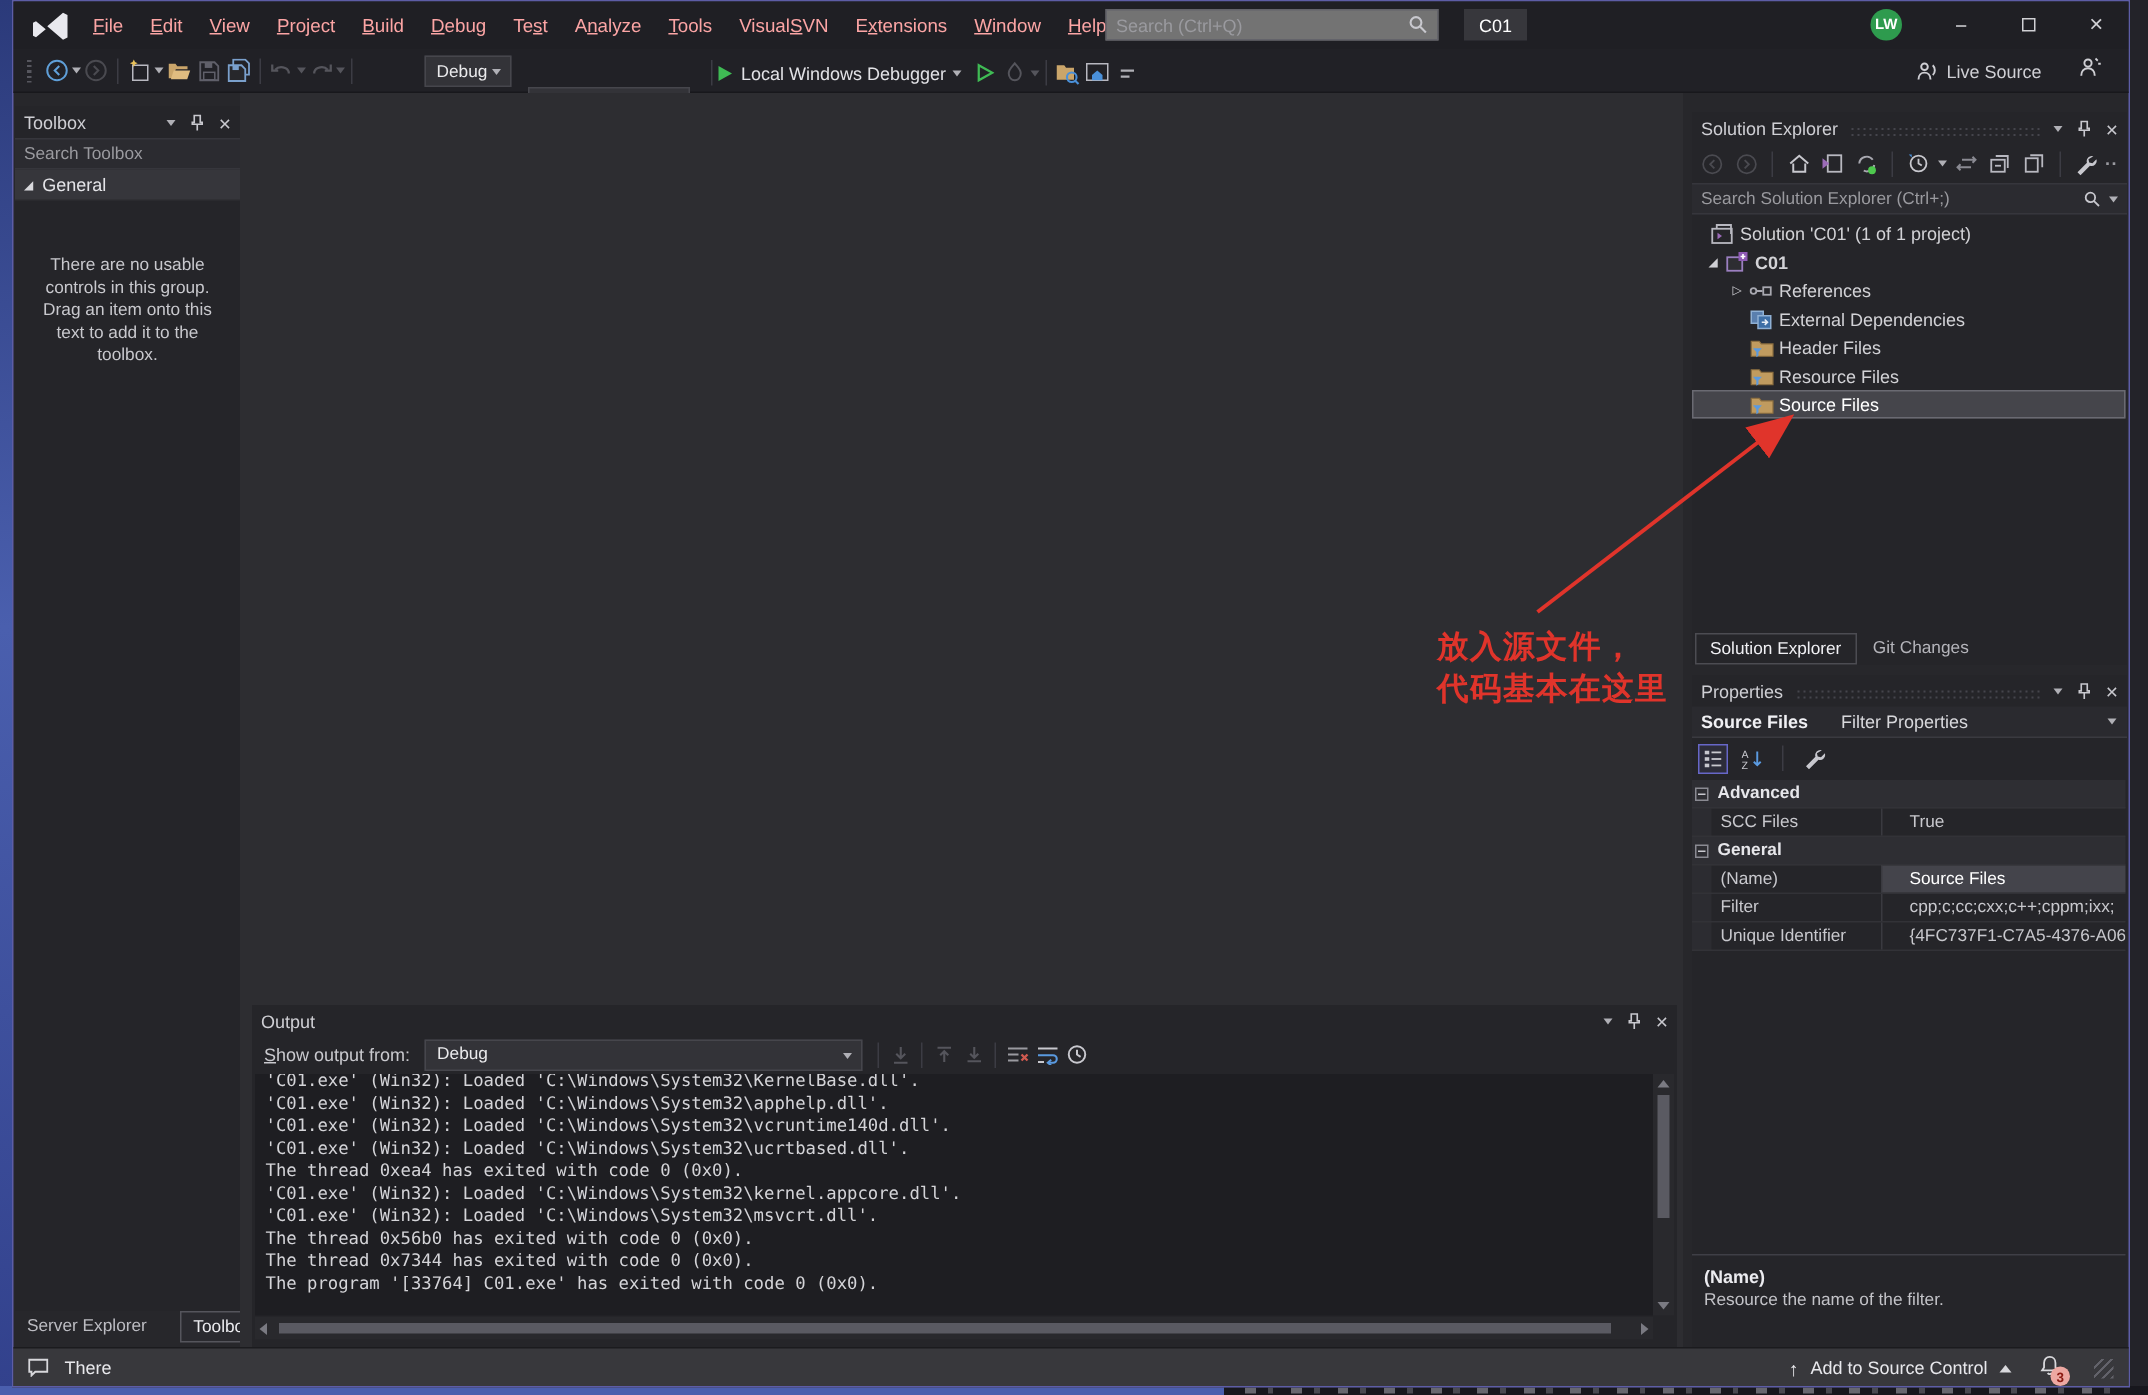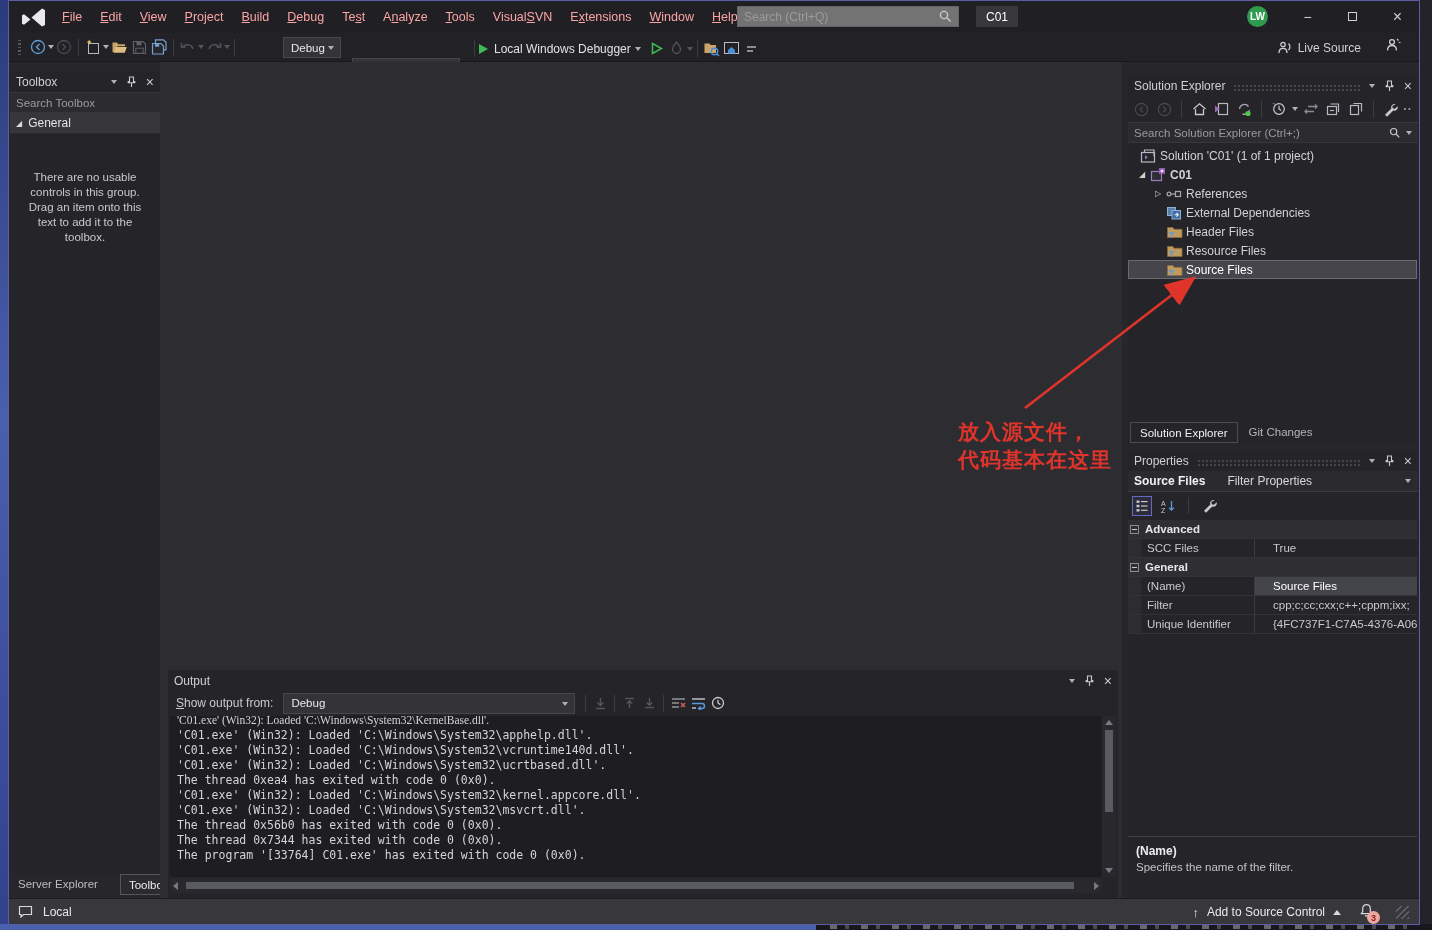--- a/index.html
+++ b/index.html
@@ -64,21 +64,21 @@
   .wtab.active { border:1px solid #55555c; background:#2a2a2f; color:#ececf0; }
 
   
   .center-well { left:160px; top:62px; width:962px; height:837px; background:#2d2d31; }
 
   
   .output { left:168px; top:670px; width:950px; height:228px; background:#252529; }
   .out-controls { height:24px; display:flex; align-items:center; padding:0 8px; }
   .console { position:absolute; left:2px; top:46px; width:932px; height:161px; background:#1e1e22; overflow:hidden;
              font-family:"DejaVu Sans Mono", monospace; font-size:11.5px; line-height:15px; color:#d4d4d8; padding-left:7px; white-space:pre; }
-  .console .line:first-child { margin-top:-3px;font-family:Liberation Serif, serif; }
+  .console .line:first-child { margin-top:-3px; }
   .vscroll { position:absolute; left:934px; top:46px; width:14px; height:161px; background:#29292d; }
   .vthumb { position:absolute; left:3px; top:14px; width:8px; height:82px; background:#5a5a62; }
   .sarrow { position:absolute; left:3px; width:0; height:0; border-left:4px solid transparent; border-right:4px solid transparent; }
   .hscroll { position:absolute; left:2px; top:208px; width:932px; height:15px; background:#29292d; display:flex; align-items:center; }
   .hthumb { position:absolute; left:16px; top:4px; width:888px; height:7px; background:#5a5a62; }
 
   
   .solexp { left:1128px; top:75px; width:290px; height:368px; }
   .se-toolbar { height:26px; display:flex; align-items:center; padding:0 4px; gap:3px; }
   .tree { position:absolute; left:0; top:71px; width:289px; }
@@ -631,42 +631,42 @@
         <span class="pg-name">Filter</span>
         <span class="pg-val">cpp;c;cc;cxx;c++;cppm;ixx;</span>
       </div>
       <div class="pg-row">
         <span class="pg-name">Unique Identifier</span>
         <span class="pg-val">{4FC737F1-C7A5-4376-A066</span>
       </div>
     </div>
   <div class="props-help">
     <div class="ht">(Name)</div>
-    <div class="hd">Specifies the name of the filter.</div>
+    <div class="hd">Resource the name of the filter.</div>
   </div>
 </div>
 
 <svg class="abs anno-svg" width="260" height="155" viewBox="0 0 260 155">
   <defs>
     <marker id="arrh" orient="auto" markerWidth="12" markerHeight="10" refX="9" refY="5">
       <path d="M0 0 L12 5 L0 10 z" fill="#e0342b"></path>
     </marker>
   </defs>
   <line x1="75" y1="143" x2="240" y2="16" stroke="#e0342b" stroke-width="2.6" marker-end="url(#arrh)"></line>
 </svg>
 <div class="abs anno-text">
   <div>放入源文件，</div>
   <div>代码基本在这里</div>
 </div>
 
 <div class="abs statusbar">
   <svg style="margin:0 10px 0 9px" width="15" height="13" viewBox="0 0 15 13">
     <path d="M1.5 1.5h12v8h-8l-2.5 2.5V9.5h-1.5z" fill="none" stroke="#d8d8dc" stroke-width="1.2"></path>
   </svg>
-  <span>Local</span>
+  <span>There</span>
   <div class="sb-right">
     <span style="font-size:13px">↑</span>
     <span>Add to Source Control</span>
     <span style="width:0;height:0;border-left:4px solid transparent;border-right:4px solid transparent;border-bottom:5px solid #d8d8dc"></span>
     <span style="position:relative;margin-left:10px">
       <svg width="15" height="15" viewBox="0 0 15 15">
         <path d="M7.5 1.6c2.3 0 3.8 1.7 3.8 4v3l1.3 2H2.4l1.3-2v-3c0-2.3 1.5-4 3.8-4z" fill="none" stroke="#d8d8dc" stroke-width="1.2"></path>
         <path d="M6.2 12.2a1.4 1.4 0 0 0 2.6 0" fill="none" stroke="#d8d8dc" stroke-width="1.2"></path>
       </svg>
       <span class="badge">3</span>

